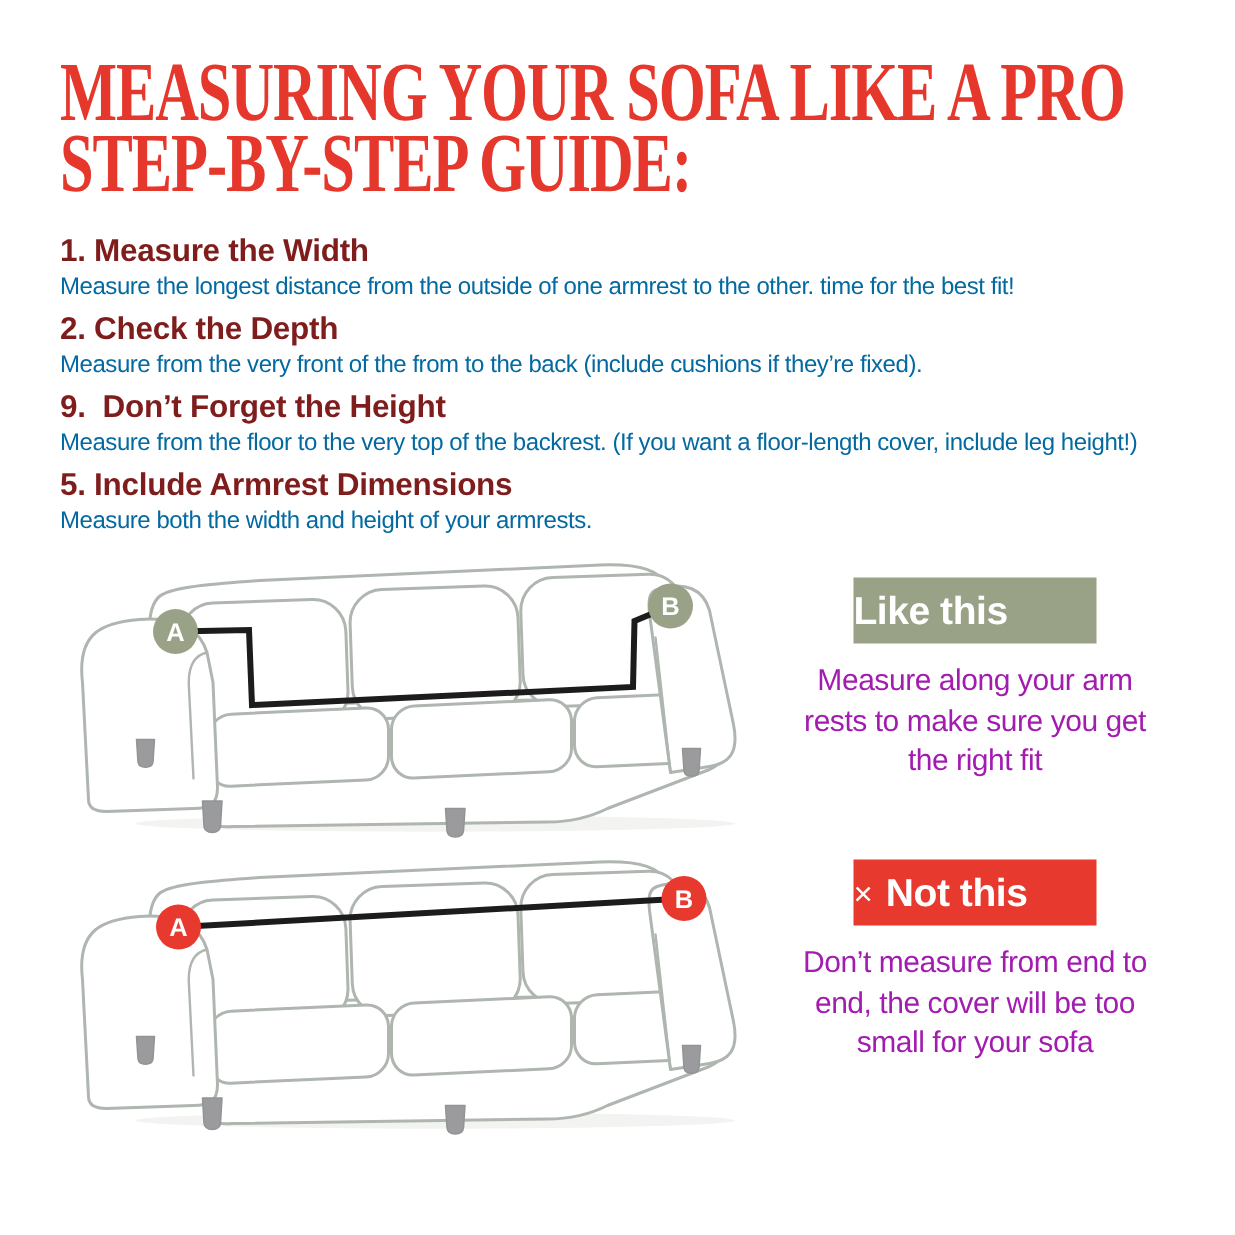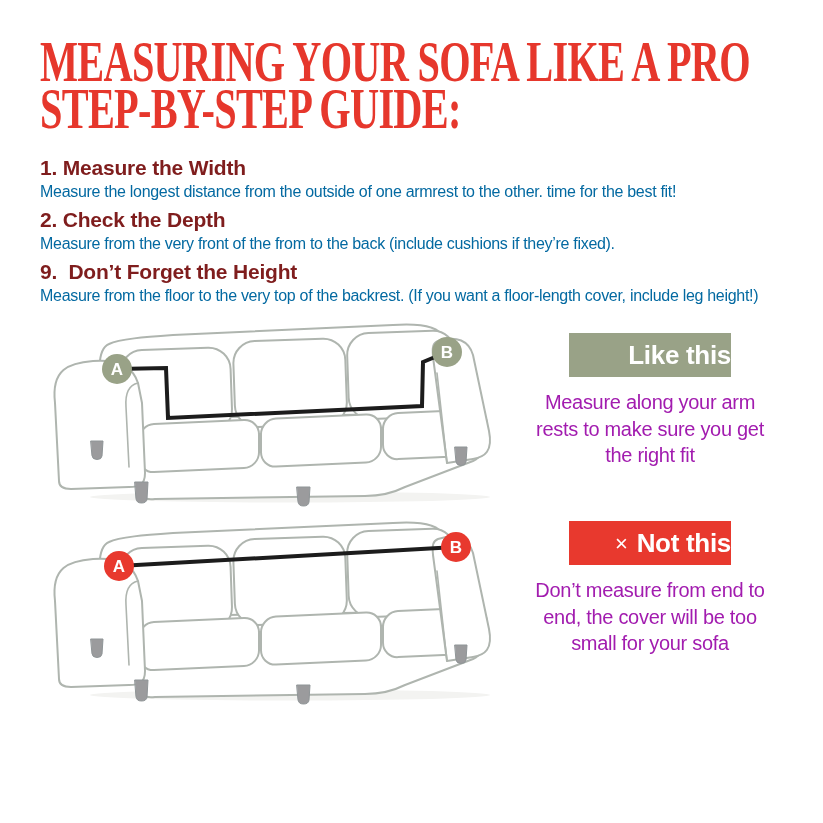--- a/index.html
+++ b/index.html
@@ -64,21 +64,21 @@
     align-items: center;
     text-align: center;
   }
   .example-col.correct { padding-top: 18px; }
   .example-col.incorrect { padding-top: 8px; }
   .badge {
     width: 162px;
     height: 44px;
     display: flex;
     align-items: center;
-    justify-content: flex-end;
+    justify-content: flex-start;
     color: #ffffff;
     font-weight: 700;
     font-size: 26px;
     letter-spacing: -0.3px;
   }
   .badge-like { background: #99a287; }
   .badge-not  { background: #e8392e; }
   .badge .x-mark {
     font-weight: 400;
     font-size: 22px;
@@ -119,20 +119,24 @@
       <div class="step-body">Measure the longest distance from the outside of one armrest to the other. time for the best fit!</div>
     </div>
     <div class="step">
       <div class="step-heading">2. Check the Depth</div>
       <div class="step-body">Measure from the very front of the from to the back (include cushions if they’re fixed).</div>
     </div>
     <div class="step">
       <div class="step-heading">9.  Don’t Forget the Height</div>
       <div class="step-body">Measure from the floor to the very top of the backrest. (If you want a floor-length cover, include leg height!)</div>
     </div>
+    <div class="step">
+      <div class="step-heading">5. Include Armrest Dimensions</div>
+      <div class="step-body">Measure both the width and height of your armrests.</div>
+    </div>
   </div>
 
   <svg class="hidden-defs" aria-hidden="true">
     <defs>
       <g id="sofa-art" stroke="#afb5af" stroke-width="2" fill="#ffffff" stroke-linejoin="round" stroke-linecap="round">
 
         <ellipse cx="245" cy="182" rx="200" ry="5.5" fill="#f3f3f1" stroke="none"></ellipse>
 
         <path d="M60,104 C52,58 52,34 64,29 C74,24 100,22 128,20 L348,10 C378,8 394,12 398,22 L414,98 Z"></path>
 

